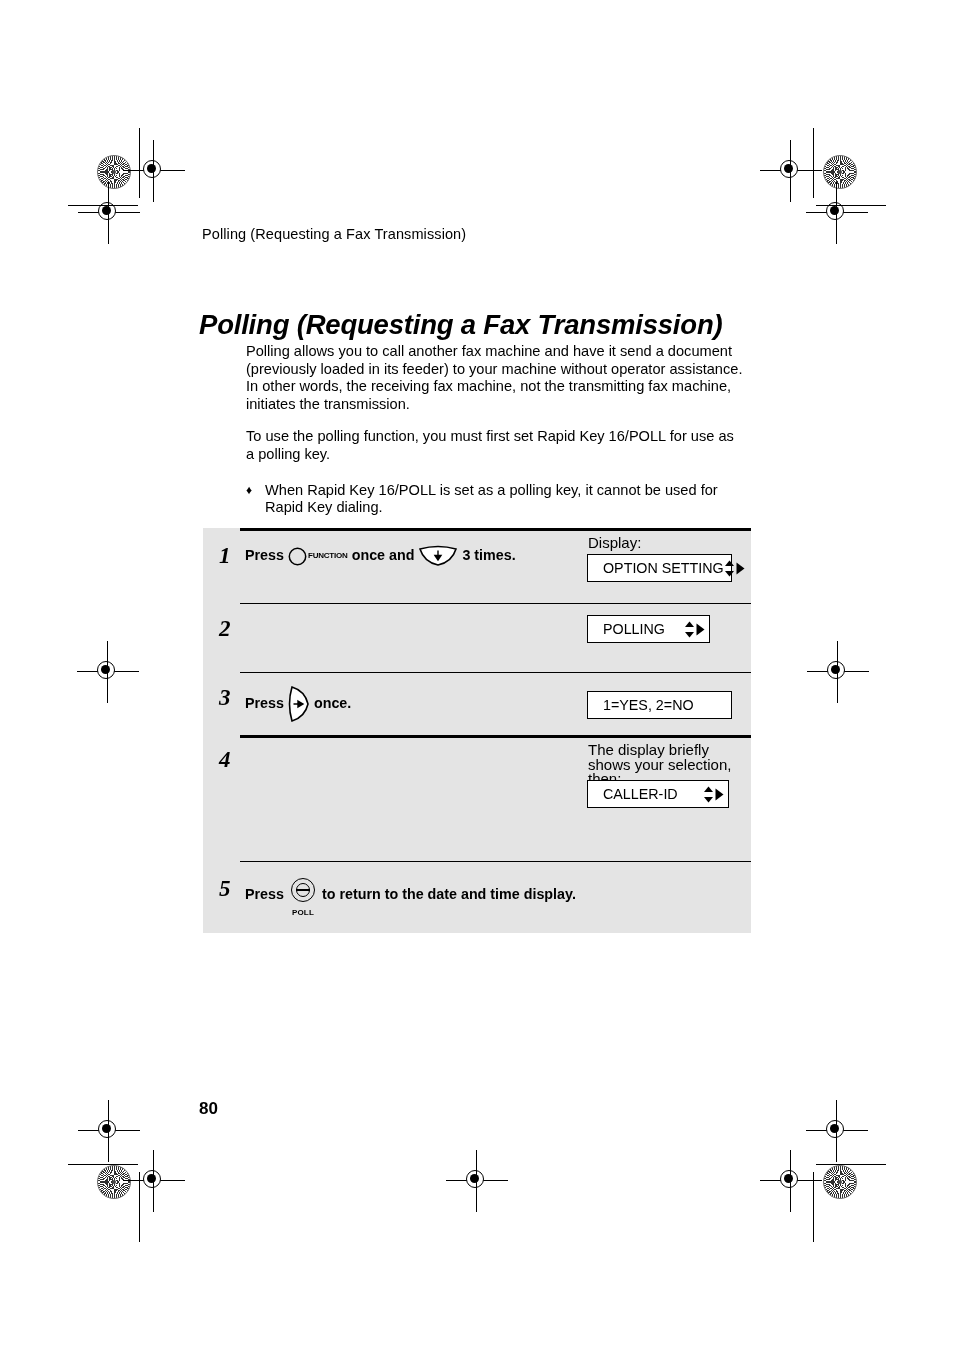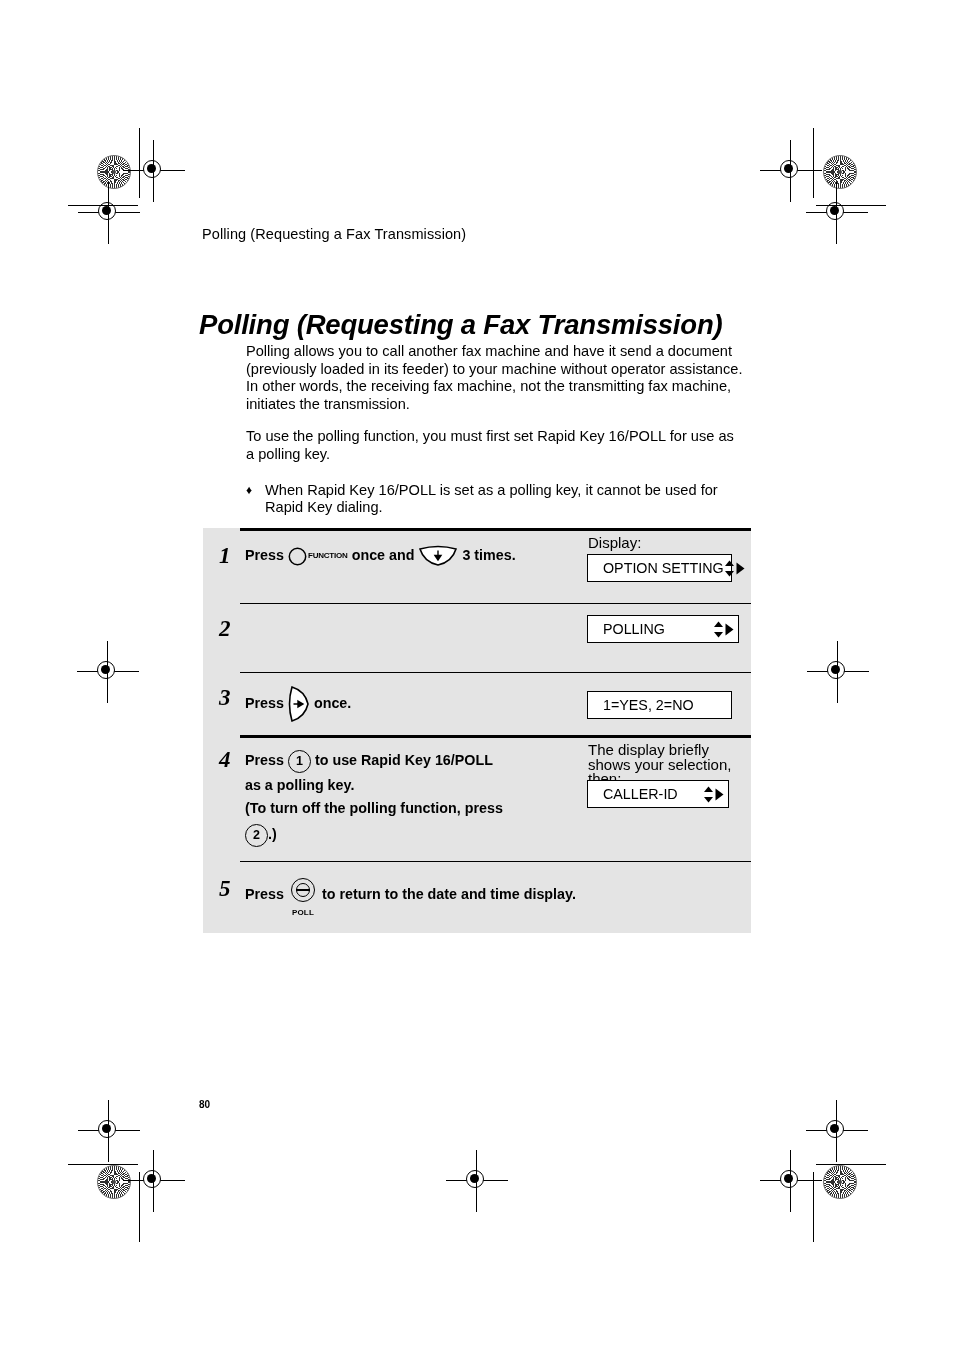--- a/index.html
+++ b/index.html
@@ -253,21 +253,21 @@
     padding-right: 4px;
     display: flex;
     align-items: center;
     gap: 1px;
   }
 
   .page-number {
     position: absolute;
     left: 199px;
     top: 1099px;
-    font-size: 10px;
+    font-size: 17px;
     font-weight: bold;
   }
 </style>
 </head>
 <body>
 
 <div class="regdot" style="left:97px; top:155px;"></div>
 <div class="regdot" style="left:823px; top:155px;"></div>
 <div class="regdot" style="left:97px; top:1165px;"></div>
 <div class="regdot" style="left:823px; top:1165px;"></div>
@@ -369,21 +369,21 @@
         <svg width="9" height="13" viewBox="0 0 9 13" aria-hidden="true">
           <path d="M0.5 0.5 L8.5 6.5 L0.5 12.5 Z" fill="#000"></path>
         </svg>
       </span>
     </div>
   </div>
 
   <div class="step" style="top:75px; height:69px;">
     <div class="step-num" style="left:16px; top:13px;">2</div>
 
-    <div class="disp-box" style="left:384px; top:12px; width:152px;">
+    <div class="disp-box" style="left:384px; top:12px; width:123px;">
       <span class="disp-text">POLLING</span>
       <span class="disp-arrows">
         <svg width="11" height="17" viewBox="0 0 11 17" aria-hidden="true">
           <path d="M5.5 0.5 L10 6 L1 6 Z" fill="#000"></path>
           <path d="M5.5 16.5 L1 11 L10 11 Z" fill="#000"></path>
         </svg>
         <svg width="9" height="13" viewBox="0 0 9 13" aria-hidden="true">
           <path d="M0.5 0.5 L8.5 6.5 L0.5 12.5 Z" fill="#000"></path>
         </svg>
       </span>
@@ -403,32 +403,20 @@
       <span>once.</span>
     </div>
 
     <div class="disp-box" style="left:384px; top:12px; width:145px;margin-top:7px;">
       <span class="disp-text">1=YES, 2=NO</span>
     </div>
   </div>
 
   <div class="step" style="top:207px; height:126px;">
     <div class="step-num" style="left:16px; top:12px;">4</div>
-    <div class="step-body" style="left:42px; top:12px; line-height:26px;">
-      <span class="ln">
-        <span>Press</span>
-        <span class="numkey">1</span>
-        <span>to use Rapid Key 16/POLL</span>
-      </span>
-      <span class="ln" style="line-height:25px;">as a polling key.</span>
-      <span class="ln" style="line-height:21px;">(To turn off the polling function, press</span>
-      <span class="ln" style="line-height:30px;">
-        <span class="numkey">2</span><span>.)</span>
-      </span>
-    </div>
 
     <div class="disp-caption" style="left:385px; top:8px; width:152px;">The display briefly shows your selection, then:</div>
     <div class="disp-box" style="left:384px; top:45px; width:142px;">
       <span class="disp-text">CALLER-ID</span>
       <span class="disp-arrows">
         <svg width="11" height="17" viewBox="0 0 11 17" aria-hidden="true">
           <path d="M5.5 0.5 L10 6 L1 6 Z" fill="#000"></path>
           <path d="M5.5 16.5 L1 11 L10 11 Z" fill="#000"></path>
         </svg>
         <svg width="9" height="13" viewBox="0 0 9 13" aria-hidden="true">

